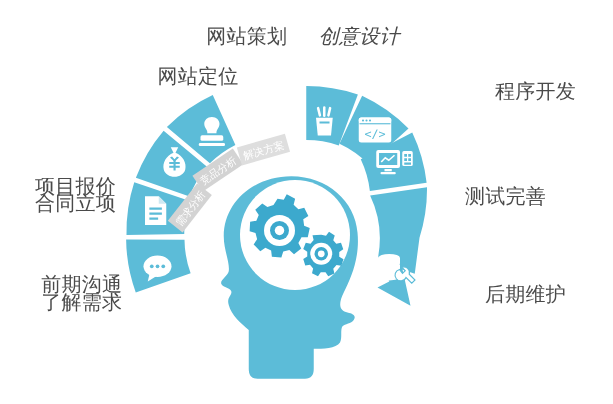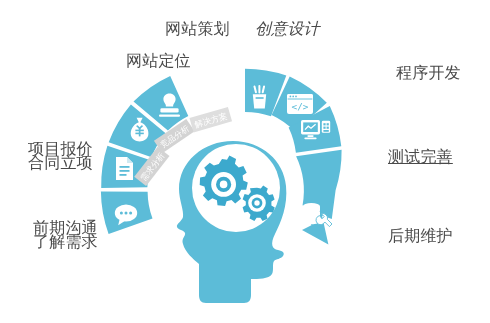--- a/index.html
+++ b/index.html
@@ -16,21 +16,21 @@
     font-size:16px;
     line-height:13px;
     white-space:nowrap;
     letter-spacing:.2px;
   }
   .lbl.two{line-height:14px;}
   .l-wz-dw{left:78px;top:54px;margin-left:48px;}
   .l-wz-ch{left:165px;top:22px;}
   .l-cy-sj{left:255px;top:22px;font-style:italic;}
   .l-cx-kf{left:358px;top:66px;margin-left:38px;}
-  .l-cs-ws{left:388px;top:150px;text-decoration:underline;}
+  .l-cs-ws{left:372px;top:150px;}
   .l-hq-wh{left:388px;top:229px;text-align:right;}
   .l-xm-bj{left:28px;top:142px;}
   .l-qq-gt{left:33px;top:221px;}
 </style>
 </head>
 <body>
 
 <div id="stage">
 
   <svg id="diagram" viewBox="0 0 490 323">

